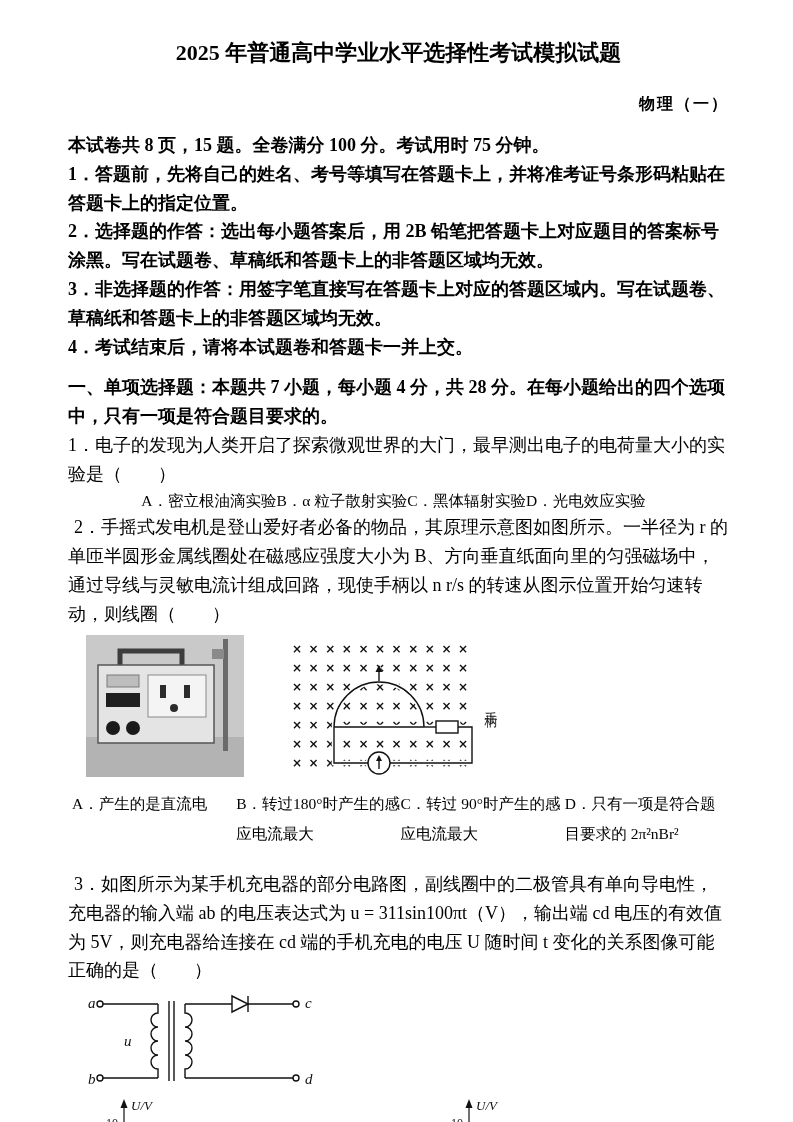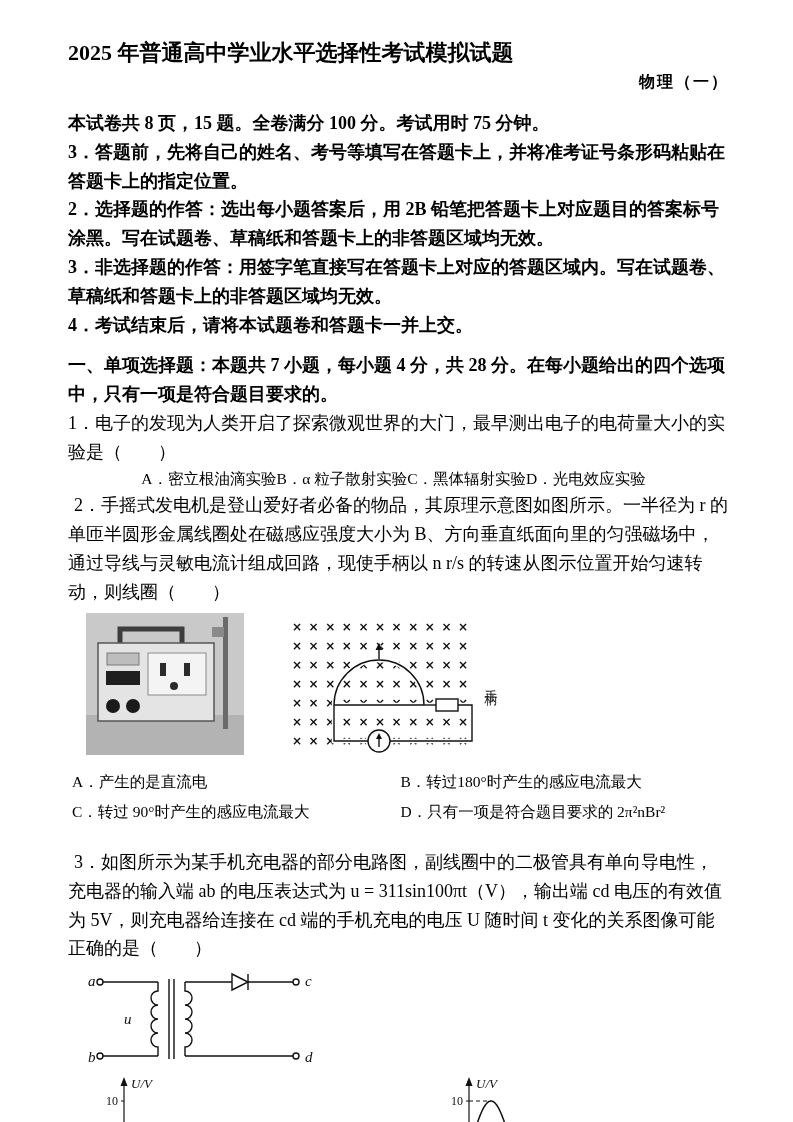--- a/index.html
+++ b/index.html
@@ -1,27 +1,27 @@
 <!DOCTYPE html>
 <html><head>
 <meta charset="utf-8">
 <style>
   html,body{margin:0;padding:0;}
   body{width:793px;height:1122px;background:#ffffff;overflow:hidden;color:#000;
        font-family:"Liberation Serif","DejaVu Serif",serif;}
   .page{padding:38px 64px 0 68px;}
-  .title{font-size:22px;font-weight:bold;margin:0 0 4px;}
+  .title{font-size:22px;font-weight:bold;text-align:center;margin:0 0 26px;}
   .subtitle{font-size:16px;font-weight:bold;text-align:right;margin:0 0 16px;letter-spacing:2px;}
   p{margin:0;font-size:18px;line-height:1.6;}
   .b{font-weight:bold;}
   .sec{margin-top:12px;}
   .qtext{text-indent:6px;}
   .opt-row{display:flex;justify-content:center;font-size:15.5px;line-height:1.6;padding-right:10px;}
   .fig2{display:flex;align-items:flex-start;gap:40px;margin:6px 0 4px 18px;}
-  .opt-grid{display:grid;grid-template-columns:1fr 1fr;font-size:15.5px;line-height:1.95;padding-left:4px;}
+  .opt-grid{display:grid;grid-template-columns:1fr 1fr 1fr 1fr;font-size:15.5px;line-height:1.95;padding-left:4px;}
   .q3{margin-top:21px;}
   .circuit{display:block;margin:6px 0 0 16px;}
   .graphs{display:flex;margin:2px 0 0 20px;}
   .graph-block + .graph-block{margin-left:155px;}
   .graph-label{font-size:15.5px;margin:0 0 0 12px;line-height:1.2;}
   
   .axlab{font-style:italic;font-size:13px;font-family:"Liberation Serif",serif;fill:#111;}
   .tick{font-size:12px;font-family:"Liberation Serif",serif;fill:#111;}
   .dash{stroke:#111;stroke-width:1;stroke-dasharray:4 3;}
   .xmark{font-weight:bold;font-size:12px;font-family:"DejaVu Sans",sans-serif;fill:#111;}
@@ -30,21 +30,21 @@
 </style>
 </head>
 <body>
 
 <div class="page">
 
   <h1 class="title">2025 年普通高中学业水平选择性考试模拟试题</h1>
   <div class="subtitle">物理（一）</div>
 
   <p class="b">本试卷共 8 页，15 题。全卷满分 100 分。考试用时 75 分钟。</p>
-  <p class="b">3．答题前，先将自己的姓名、考号等填写在答题卡上，并将准考证号条形码粘贴在答题卡上的指定位置。</p>
+  <p class="b">1．答题前，先将自己的姓名、考号等填写在答题卡上，并将准考证号条形码粘贴在答题卡上的指定位置。</p>
   <p class="b">2．选择题的作答：选出每小题答案后，用 2B 铅笔把答题卡上对应题目的答案标号涂黑。写在试题卷、草稿纸和答题卡上的非答题区域均无效。</p>
   <p class="b">3．非选择题的作答：用签字笔直接写在答题卡上对应的答题区域内。写在试题卷、草稿纸和答题卡上的非答题区域均无效。</p>
   <p class="b">4．考试结束后，请将本试题卷和答题卡一并上交。</p>
 
   <p class="b sec">一、单项选择题：本题共 7 小题，每小题 4 分，共 28 分。在每小题给出的四个选项中，只有一项是符合题目要求的。</p>
 
   <p>1．电子的发现为人类开启了探索微观世界的大门，最早测出电子的电荷量大小的实验是（　　）</p>
   <div class="opt-row">
     <span>A．密立根油滴实验</span>
     <span>B．α 粒子散射实验</span>

